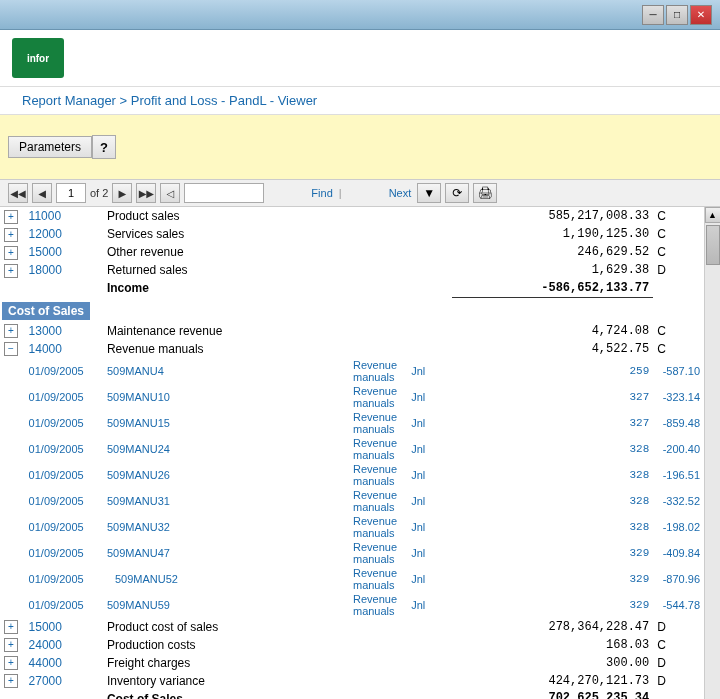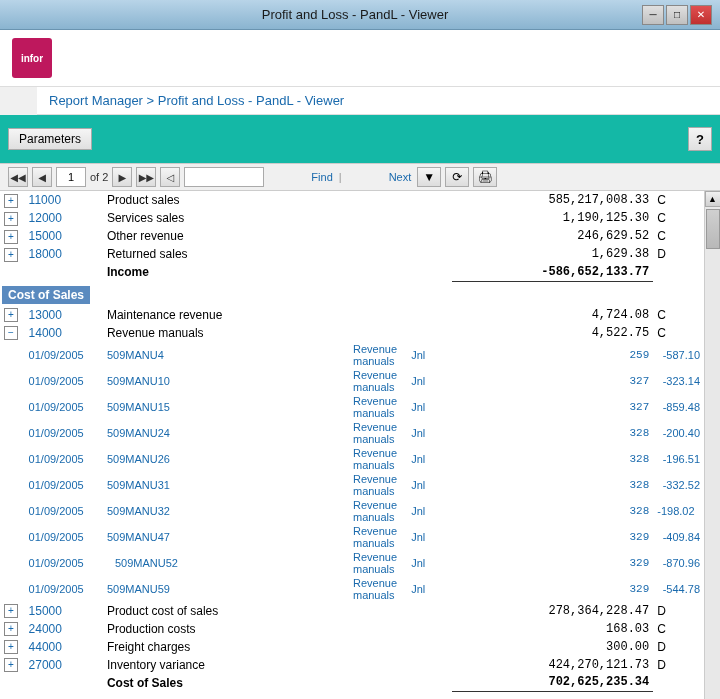--- a/index.html
+++ b/index.html
@@ -42,56 +42,55 @@
     
     .header {
       background: white;
       padding: 8px 12px;
       border-bottom: 1px solid #ddd;
       display: flex;
       align-items: center;
       gap: 12px;
     }
     .infor-logo {
-      background: #be185d;
+      background: #15803d;
       color: white;
       font-size: 10px;
       font-weight: bold;
-      width: 40px;
+      width: 52px;
       height: 40px;
       display: flex;
       align-items: center;
       justify-content: center;
       border-radius: 3px;
     }
     .header-title {
       font-size: 14px;
       color: #333;
     }
 
     
     .breadcrumb-bar {
       background: white;
-      padding: 6px 12px;
+      padding: 6px 22px;
       border-bottom: 1px solid #ddd;
-      margin-left: 37px;
     }
     .breadcrumb {
       color: #1a6aad;
       font-size: 13px;
     }
 
     
     .toolbar {
-      background: #14b8a6;
-      padding: 12px 8px;
+      background: #fef9c3;
+      padding: 20px 8px;
       border-bottom: 1px solid #ccc;
       display: flex;
       align-items: center;
-      justify-content: space-between;
+      justify-content: flex-start;
     }
     .params-btn {
       background: linear-gradient(to bottom, #f5f5f5, #e0e0e0);
       border: 1px solid #aaa;
       padding: 3px 10px;
       font-size: 12px;
       cursor: pointer;
     }
     .help-btn {
       background: linear-gradient(to bottom, #f5f5f5, #e0e0e0);
@@ -251,21 +250,20 @@
     }
     .amount-cell { text-align: right; font-family: 'Courier New', monospace; }
     .underline { border-bottom: 1px solid #333; }
     .income-row td { font-weight: bold; }
   </style>
 </head>
 <body>
 
 <div class="title-bar">
   <div style="width:60px"></div>
-  <span class="title-bar-text">Profit and Loss - PandL - Viewer</span>
   <div class="title-bar-buttons">
     <div class="title-btn">─</div>
     <div class="title-btn">□</div>
     <div class="title-btn close">✕</div>
   </div>
 </div>
 
 <div class="header">
   <div class="infor-logo">infor</div>
 </div>
@@ -440,21 +438,21 @@
           <td class="amount-cell">328</td>
           <td style="text-align:right;color:#1a6aad;">-332.52</td>
         </tr>
         <tr class="row-detail">
           <td></td>
           <td>01/09/2005</td>
           <td><span style="color:#1a6aad;cursor:pointer;">509MANU32</span></td>
           <td>Revenue manuals</td>
           <td>Jnl</td>
           <td class="amount-cell">328</td>
-          <td style="color:#1a6aad;margin-top:26px;">-198.02</td>
+          <td style="text-align:right;color:#1a6aad;margin-top:26px;">-198.02</td>
         </tr>
         <tr class="row-detail">
           <td></td>
           <td>01/09/2005</td>
           <td><span style="color:#1a6aad;cursor:pointer;">509MANU47</span></td>
           <td>Revenue manuals</td>
           <td>Jnl</td>
           <td class="amount-cell">329</td>
           <td style="text-align:right;color:#1a6aad;">-409.84</td>
         </tr>

